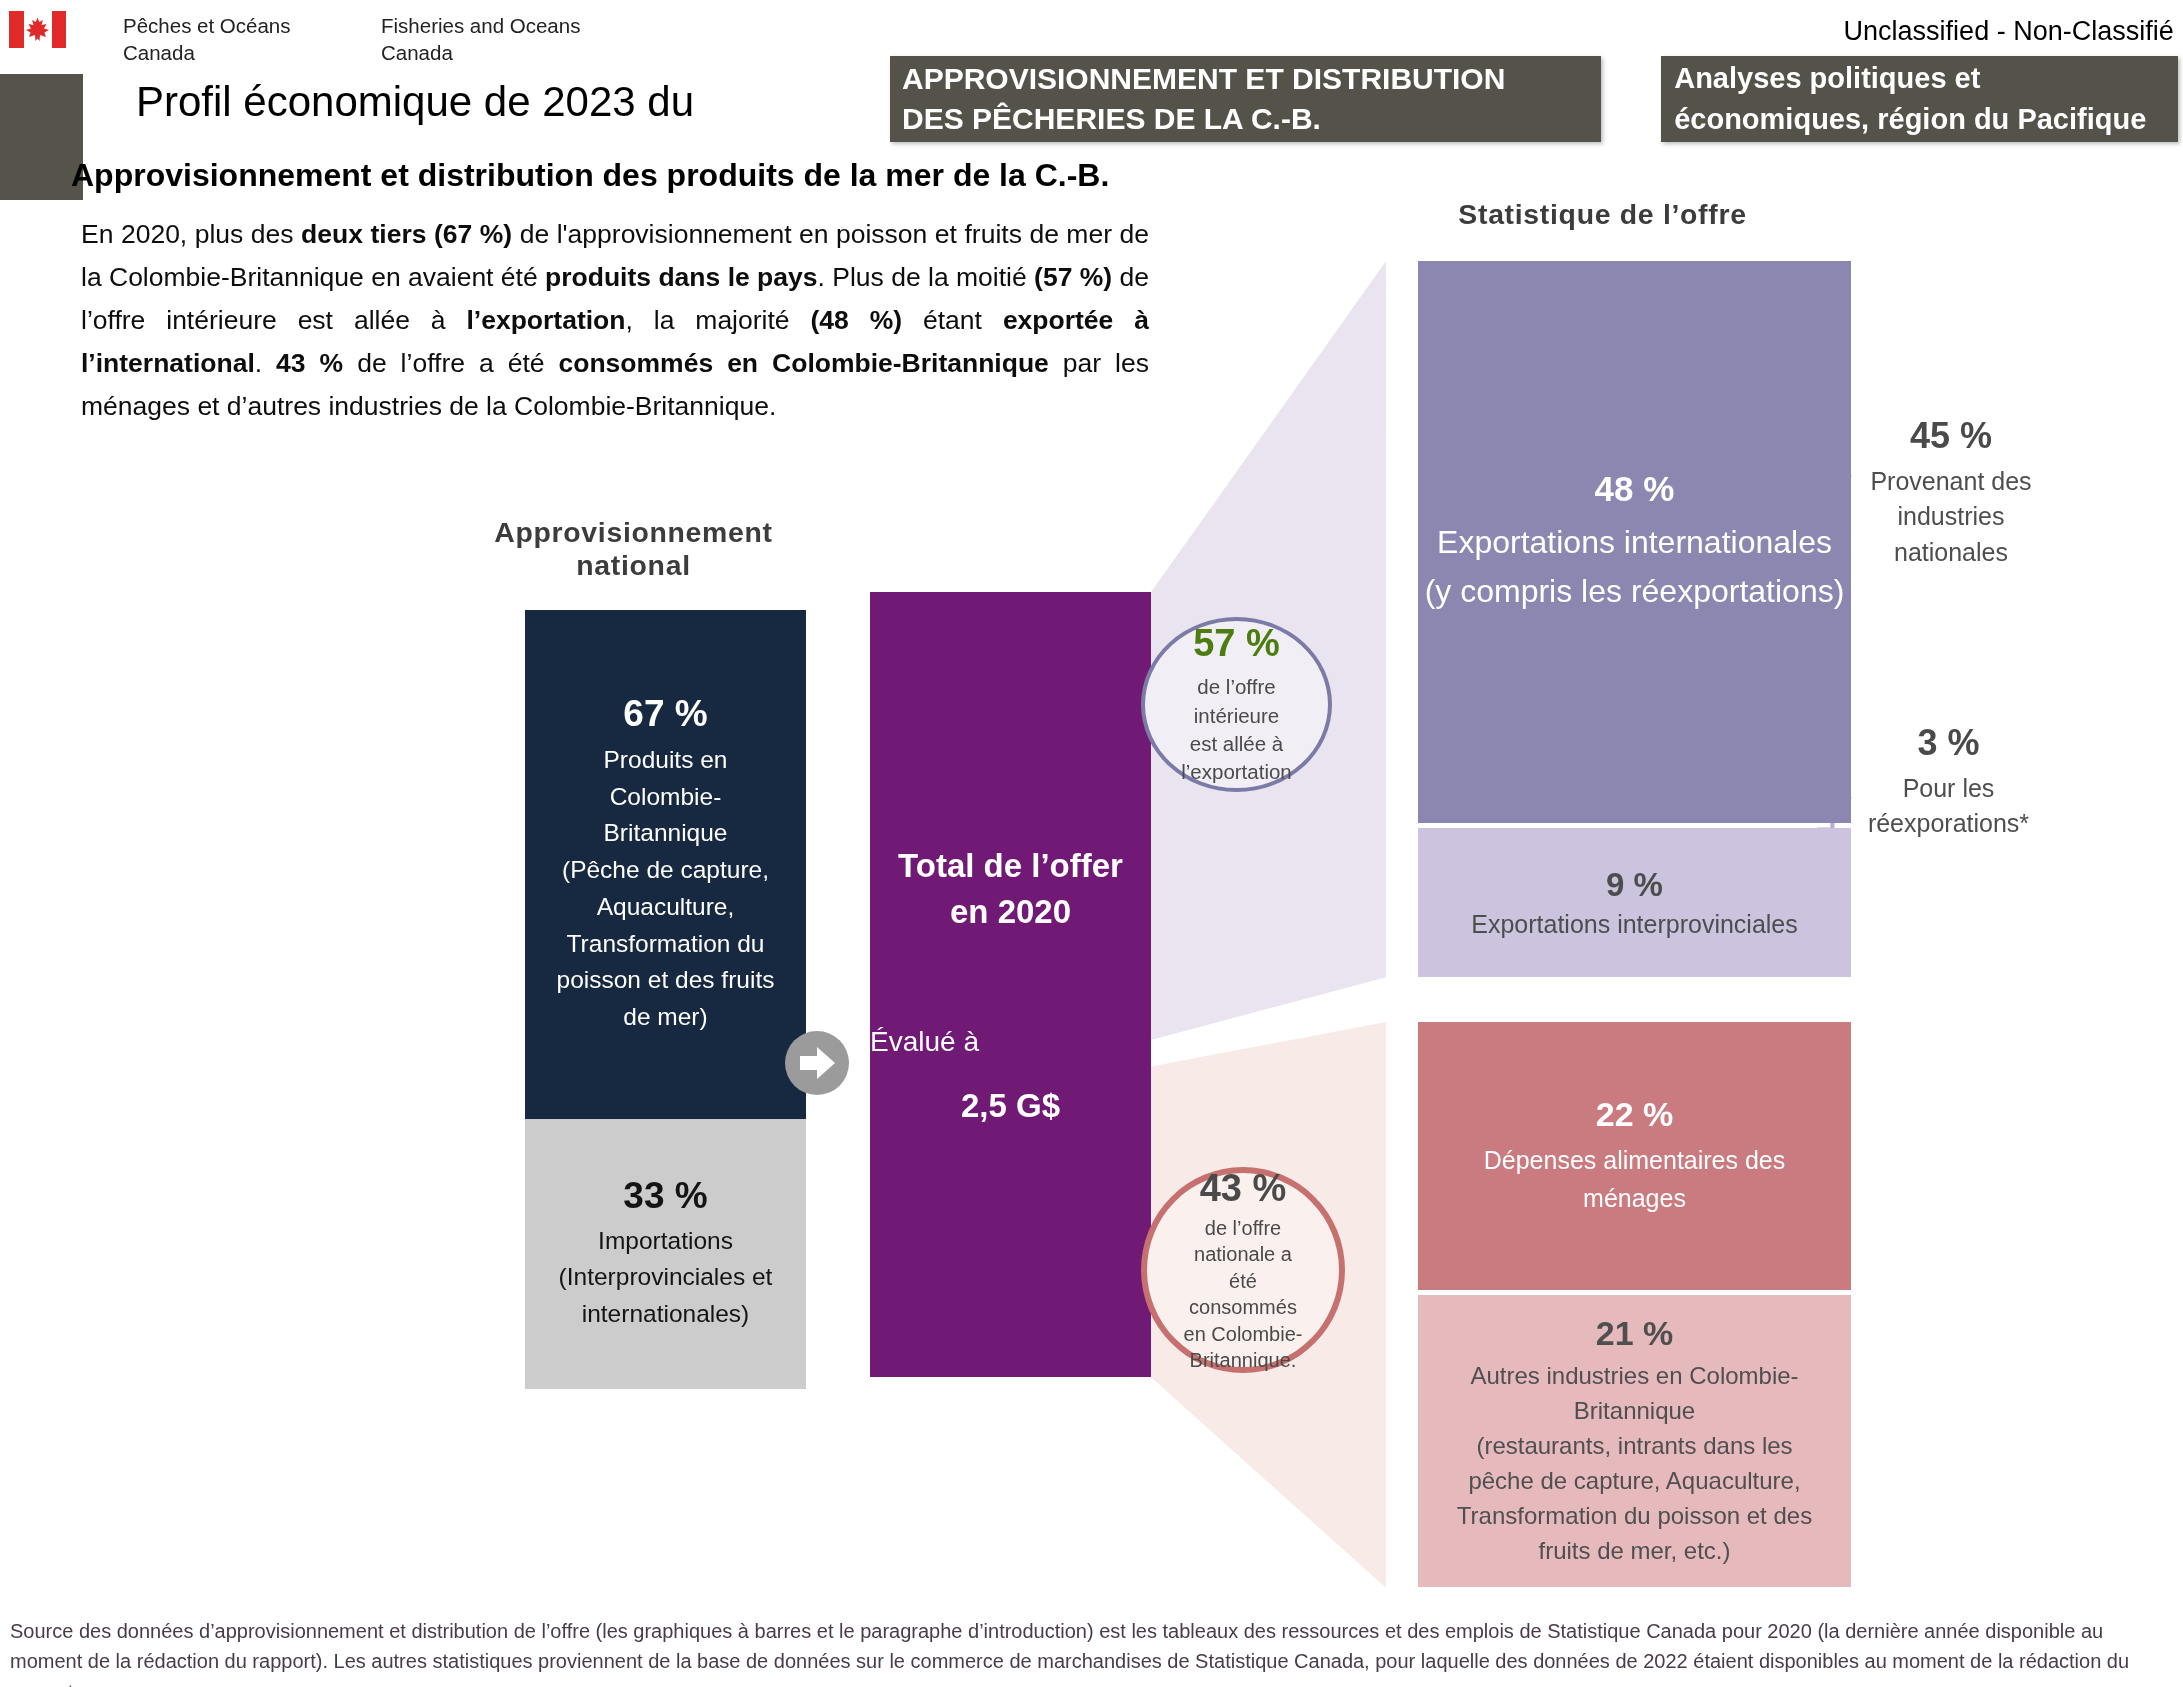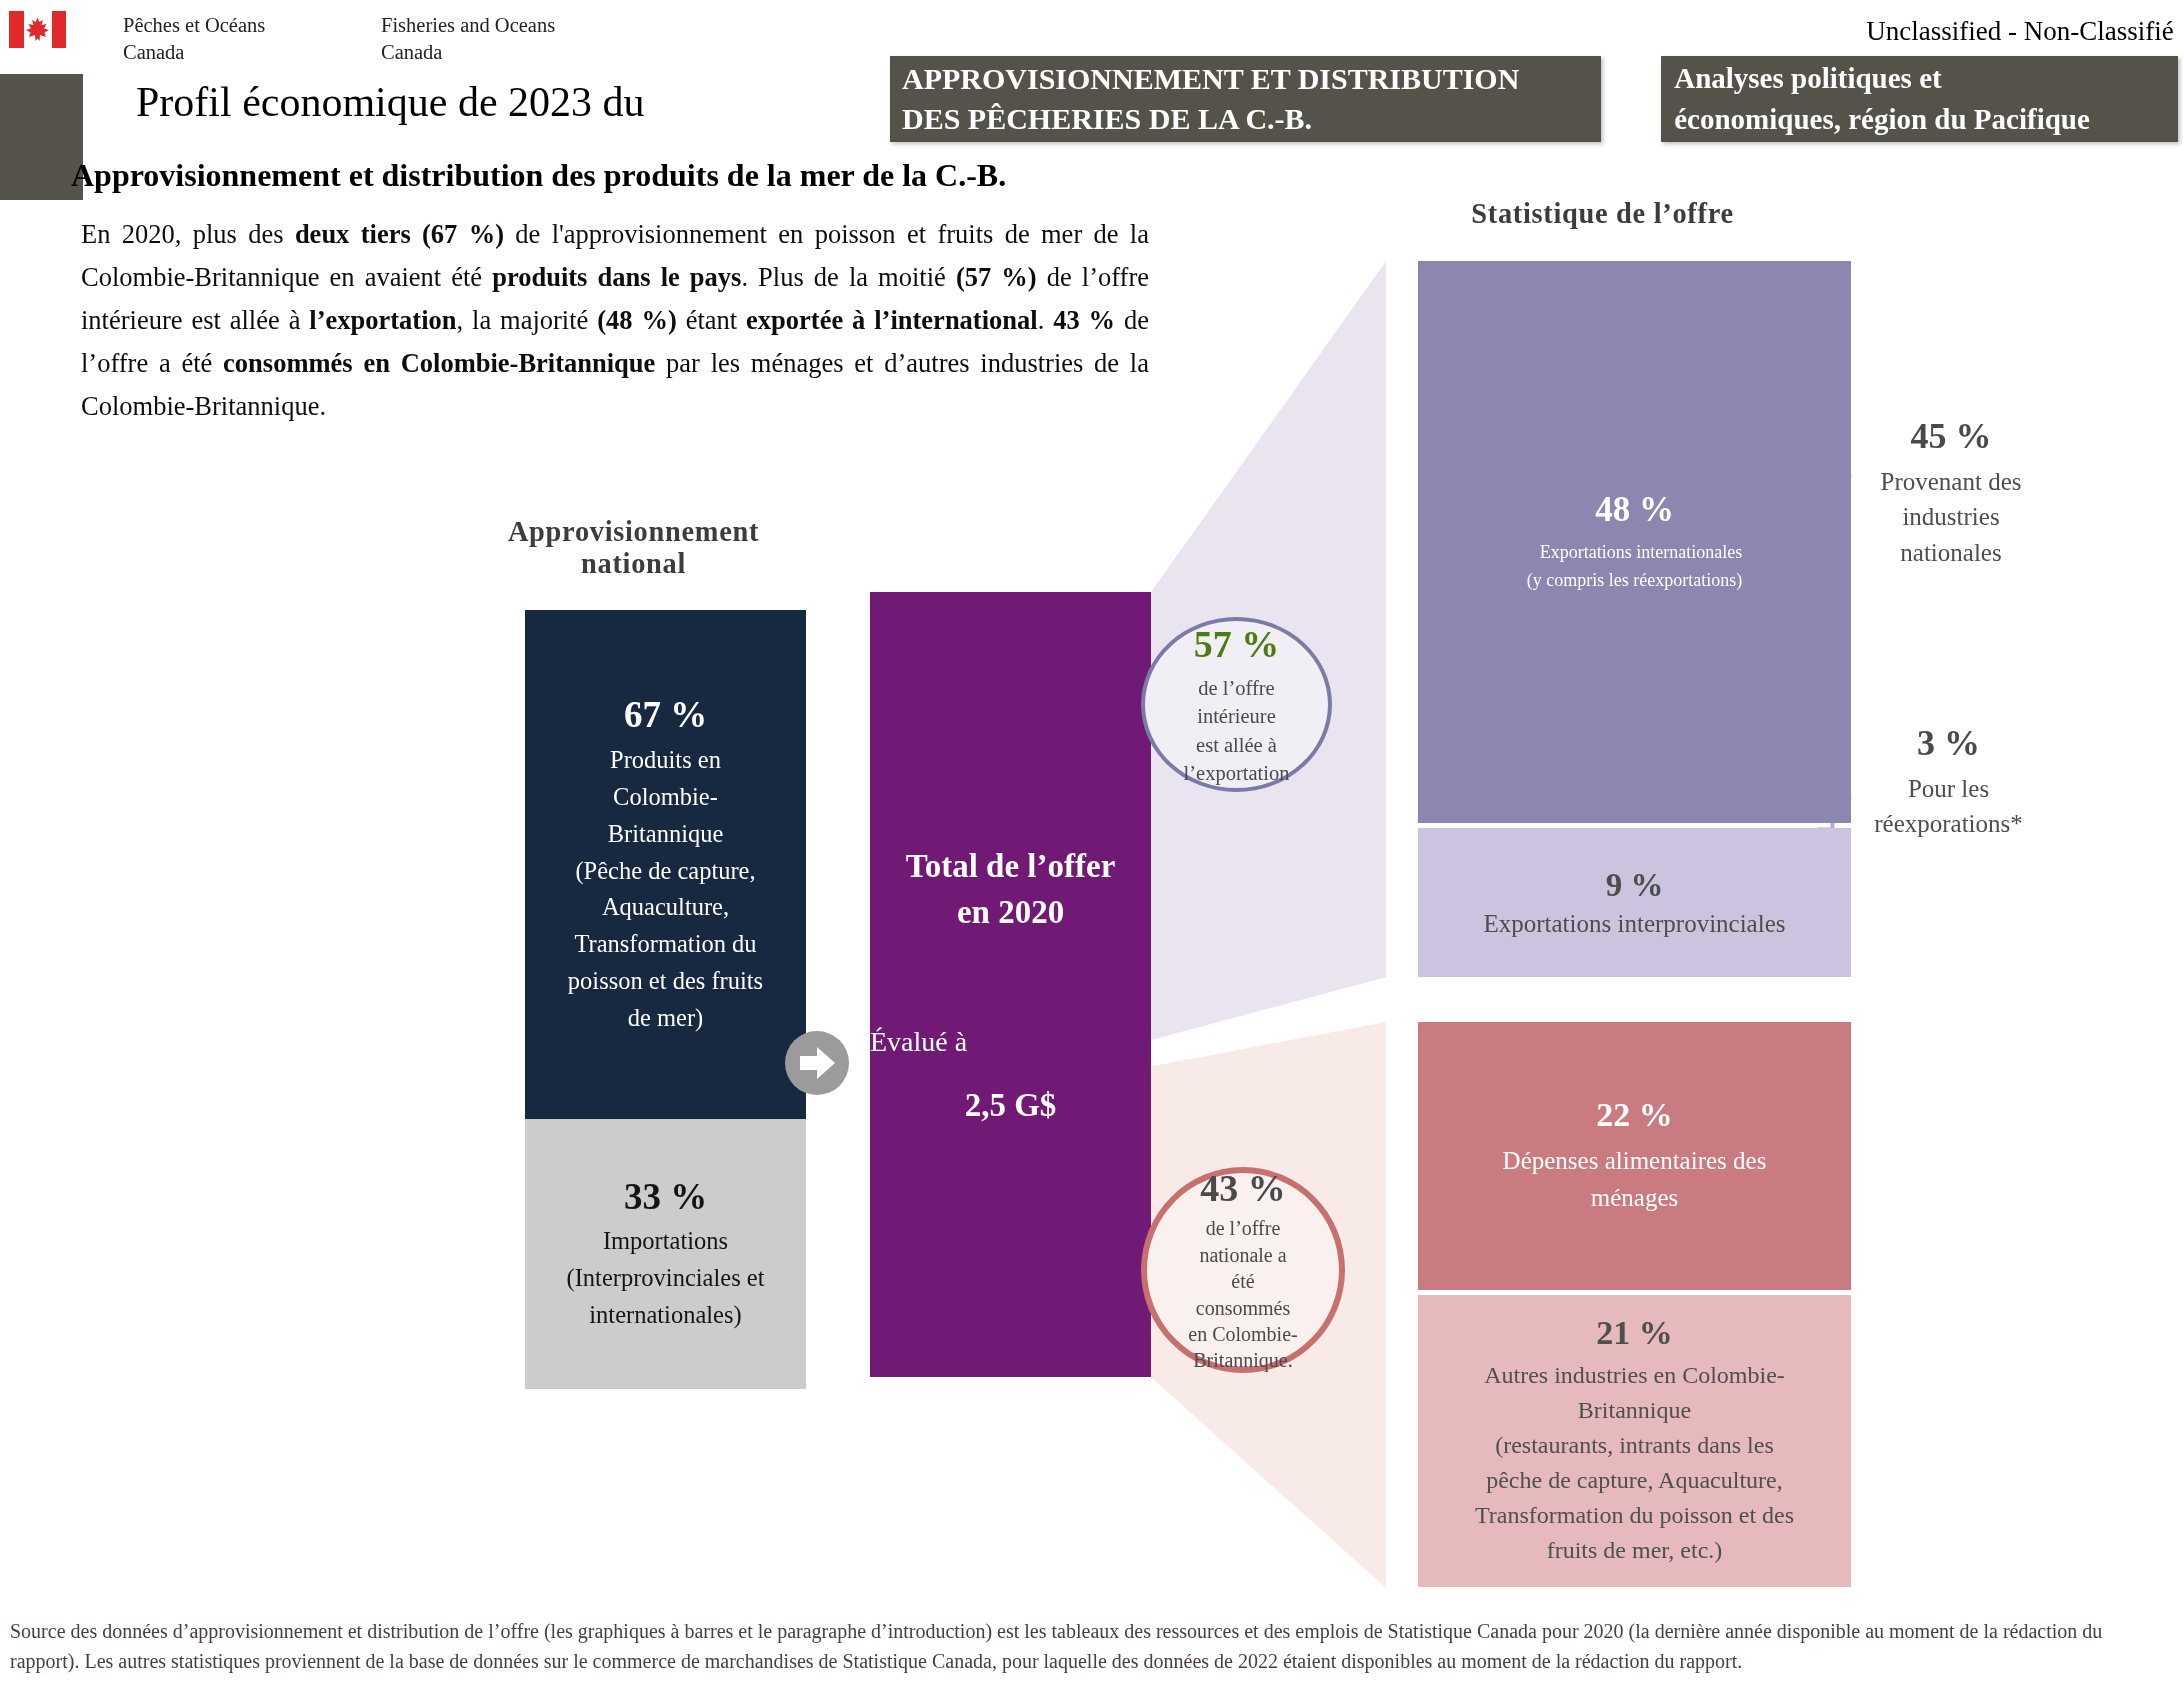--- a/index.html
+++ b/index.html
@@ -1,17 +1,17 @@
 <!DOCTYPE html>
 <html style="font-size:10.6px"><head>
 <meta charset="utf-8">
 <style>
   html,body{margin:0;padding:0;background:#ffffff;}
   #canvas{position:relative;width:2183px;height:1687px;background:#ffffff;overflow:hidden;
-          font-family:Liberation Serif, serif;color:#111;border-radius:6px;}
+          font-family:Liberation Sans, sans-serif;color:#111;border-radius:6px;}
   .abs{position:absolute;}
   .ml{white-space:pre-line;}
 
   
   .flag{left:9.3px;top:10.6px;width:57px;height:37px;display:flex;}
   .flag .bar{width:14.6px;height:100%;background:#e02a2a;}
   .flag .field{flex:1;background:#fff;display:flex;align-items:center;justify-content:center;}
   .dept{top:12px;font-size:20.5px;line-height:1.32;color:#222222;}
   .dept-fr{left:123px;}
   .dept-en{left:381px;}
@@ -43,21 +43,21 @@
   .bar-imports .pct{font-size:37px;margin-bottom:5.3px;}
   .bar-imports .lbl{font-size:24.5px;line-height:1.50;text-align:center;}
 
   .bar-total{left:870px;top:592px;width:281px;height:785px;background:#701a75;color:#fff;z-index:2;}
   .bar-total .t{position:absolute;left:0;top:251px;width:100%;text-align:center;font-size:33px;font-weight:bold;line-height:1.40;}
   .bar-total .v1{position:absolute;left:0;top:434px;width:100%;text-align:left;font-size:28px;}
   .bar-total .v2{position:absolute;left:0;top:495px;width:100%;text-align:center;font-size:33px;font-weight:bold;}
 
   .bar-intl{left:1386px;top:261px;width:433px;height:562px;background:#8b87b1;color:#fff;}
   .bar-intl .pct{font-size:35px;margin-bottom:9.3px;}
-  .bar-intl .lbl{font-size:18px;line-height:1.52;text-align:right;}
+  .bar-intl .lbl{font-size:32px;line-height:1.52;text-align:center;}
   .bar-interprov{left:1386px;top:828px;width:433px;height:149px;background:#ccc4de;color:#4d4d4d;}
   .bar-interprov .pct{font-size:33px;margin-bottom:6.6px;}
   .bar-interprov .lbl{font-size:25px;text-align:center;}
   .bar-household{left:1386px;top:1022px;width:433px;height:268px;background:#ca7b80;color:#fff;}
   .bar-household .pct{font-size:34px;margin-bottom:8px;}
   .bar-household .lbl{font-size:25px;line-height:1.50;text-align:center;}
   .bar-other{left:1386px;top:1295px;width:433px;height:292px;background:#e6babd;color:#4f4f4f;}
   .bar-other .pct{font-size:34px;margin-bottom:5.3px;}
   .bar-other .lbl{font-size:24px;line-height:1.46;text-align:center;}
 

